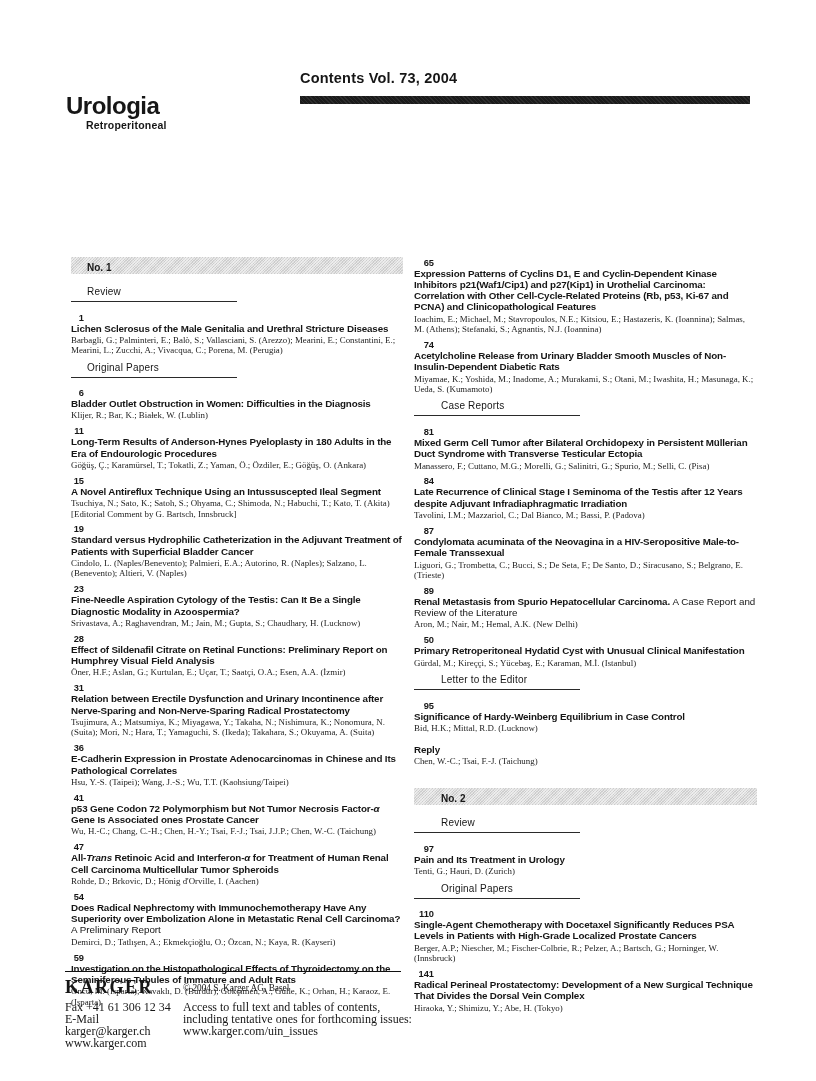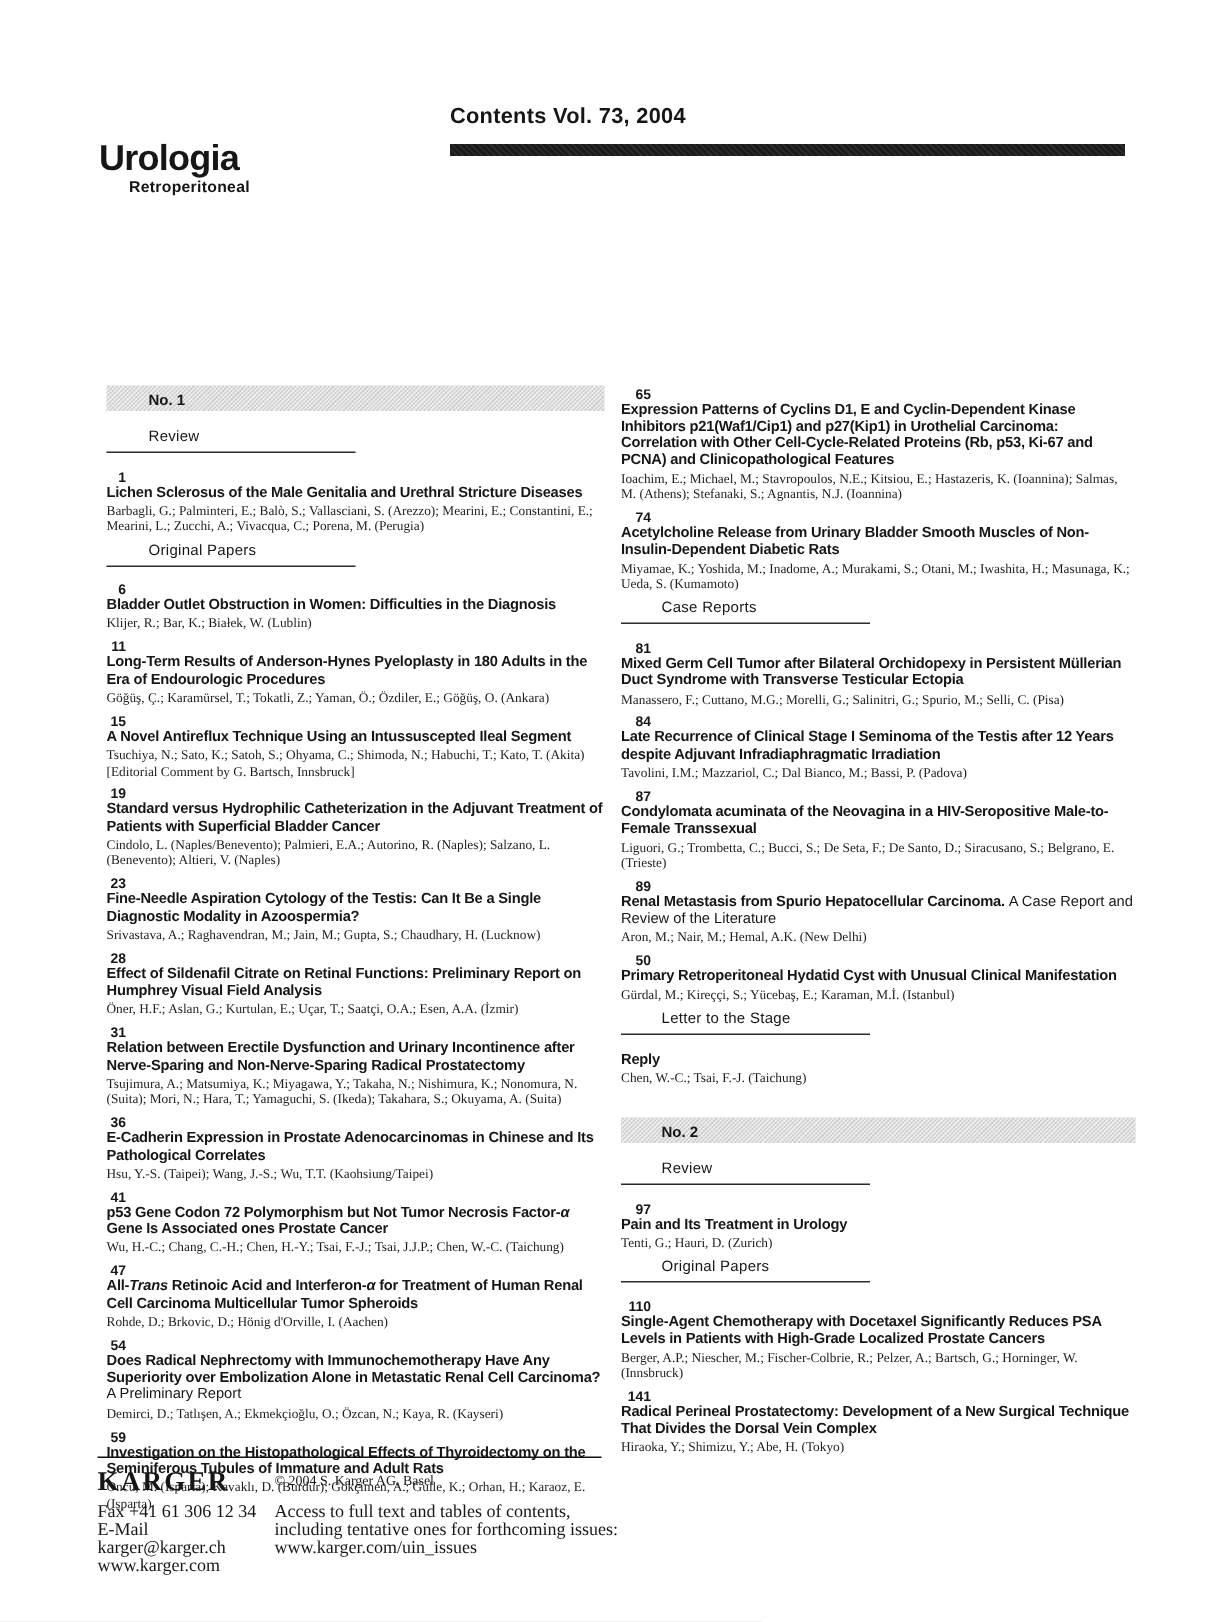--- a/index.html
+++ b/index.html
@@ -18,21 +18,21 @@
   
   .columns{position:absolute;left:71px;top:257px;display:flex;}
   .col{display:block;}
   .col-a{width:332px;margin-right:11px;}
   .col-b{width:343px;}
   .issue-bar{height:17px;line-height:17px;margin-bottom:12px;
     background-color:#d9d9d9;
     background-image:repeating-linear-gradient(135deg,rgba(255,255,255,.55) 0 1px,transparent 1px 2px),
                      repeating-linear-gradient(45deg,rgba(0,0,0,.06) 0 1px,transparent 1px 2px);}
   .issue-bar .lbl{font-size:10px;font-weight:700;}
-  .col-a .indent{padding-left:28px;}
+  .col-a .indent{padding-left:16px;}
   .col-b .indent{padding-left:27px;}
   .section{margin:6px 0 10px 0;border-bottom:1.5px solid #2a2a2a;padding-bottom:4px;}
   .col-a .section{width:166px;}
   .col-b .section{width:166px;}
   .sec-label{font-size:10px;letter-spacing:0.2px;}
   .article{display:flex;margin-bottom:5px;flex-direction:column;}
   .pg{font-size:9.3px;font-weight:700;text-align:right;flex:none;padding-top:0.5px;}
   .col-a .pg{width:13px;margin-right:7px;}
   .col-b .pg{width:20px;margin-right:7px;}
   .art-body{flex:1;min-width:0;}
@@ -211,21 +211,28 @@
           </div>
         </div>
         <div class="article">
           <div class="pg">50</div>
           <div class="art-body">
             <div class="art-title"><span class="seg-b">Primary Retroperitoneal Hydatid Cyst with Unusual Clinical Manifestation</span></div>
             <div class="art-authors">Gürdal, M.; Kireççi, S.; Yücebaş, E.; Karaman, M.İ. (Istanbul)</div>
           </div>
         </div>
         <div class="section">
-          <div class="sec-label indent">Letter to the Stage</div>
+          <div class="sec-label indent">Letter to the Editor</div>
+        </div>
+        <div class="article">
+          <div class="pg">95</div>
+          <div class="art-body">
+            <div class="art-title"><span class="seg-b">Significance of Hardy-Weinberg Equilibrium in Case Control</span></div>
+            <div class="art-authors">Bid, H.K.; Mittal, R.D. (Lucknow)</div>
+          </div>
         </div>
         <div class="article reply">
           <div class="pg"></div>
           <div class="art-body">
             <div class="art-title"><span class="seg-b">Reply</span></div>
             <div class="art-authors">Chen, W.-C.; Tsai, F.-J. (Taichung)</div>
           </div>
         </div>
         <div class="issue-bar bar2"><span class="lbl indent">No. 2</span></div>
         <div class="section">

